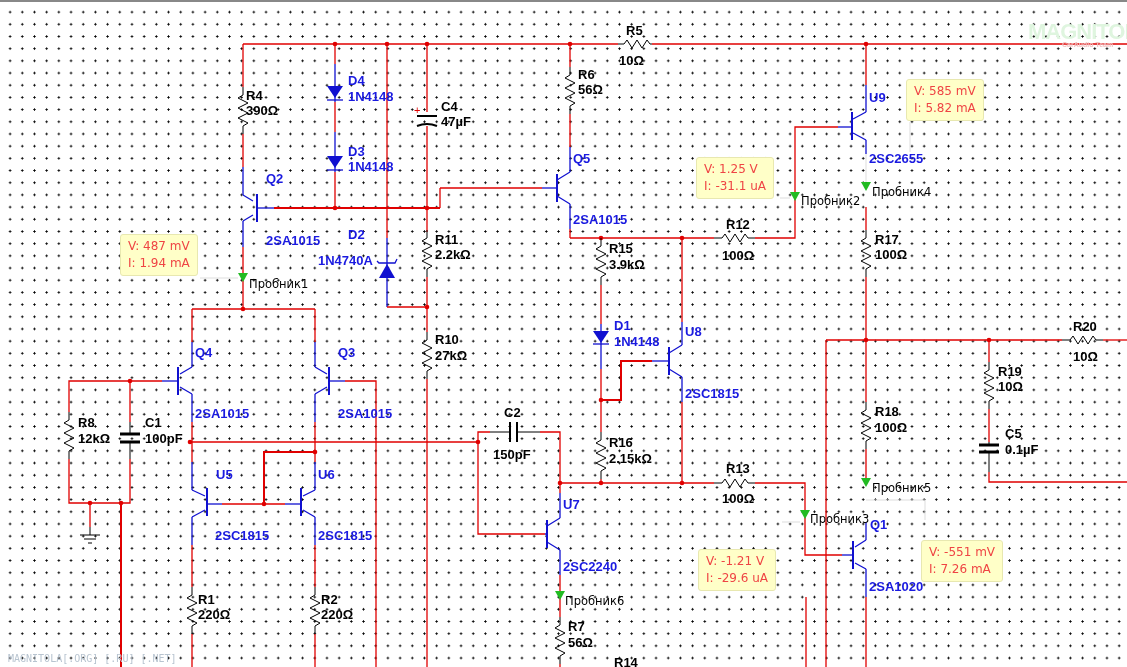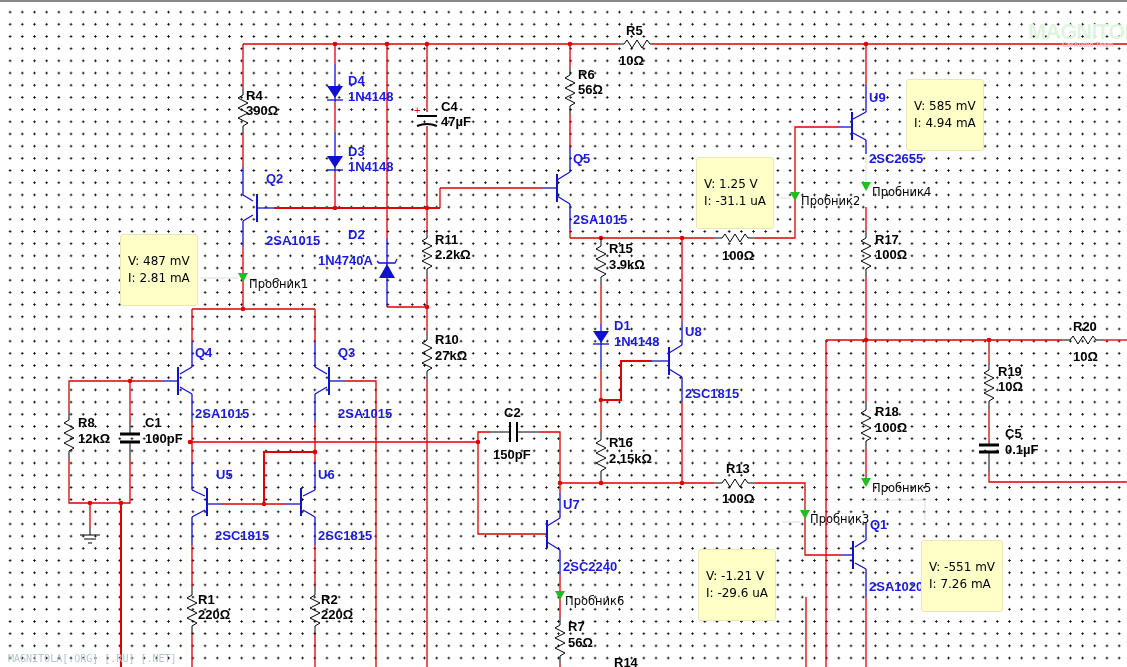--- a/index.html
+++ b/index.html
@@ -8,21 +8,21 @@
     background-size:12.2px 12.2px;background-position:4px 4px;border-top:2px solid #888;box-sizing:border-box;}
   svg{position:absolute;left:0;top:0;}
   .w{stroke:#e00000;stroke-width:1.3;fill:none;}
   .wb{stroke:#1010d0;stroke-width:1.3;fill:none;}
   .wk{stroke:#000;stroke-width:1;fill:none;}
   .dot{fill:#e00000;}
   .lbl{font-family:"Liberation Sans",sans-serif;font-size:13px;font-weight:bold;fill:#000;}
   .blue{font-family:"Liberation Sans",sans-serif;font-size:13px;font-weight:bold;fill:#1a1ae0;}
   .probe{font-family:"DejaVu Sans",sans-serif;font-size:11.5px;fill:#000;}
   .tip{position:absolute;background:#ffffc8;border:1px solid #e8e8b0;border-radius:3px;
-    font-family:"DejaVu Sans",sans-serif;font-size:12px;line-height:17px;padding:18px 7px;color:#000000;white-space:nowrap;}
+    font-family:"DejaVu Sans",sans-serif;font-size:12px;line-height:17px;padding:3px 7px;color:#ef4444;white-space:nowrap;}
   .wm{position:absolute;font-family:"DejaVu Sans Mono",monospace;font-size:10px;color:#b8c4d0;}
   .logo{position:absolute;left:1028px;top:17px;font-family:"Liberation Sans",sans-serif;
     font-size:22px;font-weight:bold;color:#dff5df;letter-spacing:-1px;}
   .logo-sub{position:absolute;left:1062px;top:39px;font-family:"Liberation Sans",sans-serif;font-size:7px;font-weight:bold;color:#f0c0c0;}
 </style>
 </head>
 <body>
 
 <div id="canvas">
 <svg width="1127" height="667">
@@ -414,33 +414,33 @@
   <text class="probe" x="249" y="286">Пробник1</text>
   <text class="probe" x="801" y="203">Пробник2</text>
   <text class="probe" x="810" y="521">Пробник3</text>
   <text class="probe" x="872" y="194">Пробник4</text>
   <text class="probe" x="872" y="490">Пробник5</text>
   <text class="probe" x="565" y="603">Пробник6</text>
 </svg>
 
 <div class="tip" style="left:120px;top:232px;">
   <div>V: 487 mV</div>
-  <div>I: 2.81 mA</div>
+  <div>I: 1.94 mA</div>
 </div>
 <div class="tip" style="left:696px;top:155px;">
   <div>V: 1.25 V</div>
   <div>I: -31.1 uA</div>
 </div>
 <div class="tip" style="left:698px;top:547px;">
   <div>V: -1.21 V</div>
   <div>I: -29.6 uA</div>
 </div>
 <div class="tip" style="left:906px;top:77px;">
   <div>V: 585 mV</div>
-  <div>I: 4.94 mA</div>
+  <div>I: 5.82 mA</div>
 </div>
 <div class="tip" style="left:921px;top:518px;margin-top:20px;">
   <div>V: -551 mV</div>
   <div>I: 7.26 mA</div>
 </div>
 
 <div class="logo">MAGNITOLA</div>
 <div class="logo-sub">CarAudio Team</div>
 <div class="wm" style="left:8px;top:651px;">MAGNITOLA[.ORG] [.RU] [.NET]</div>
 </div>

